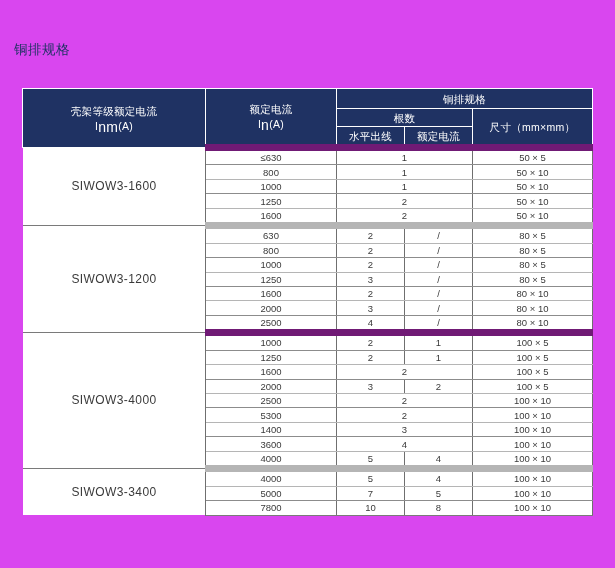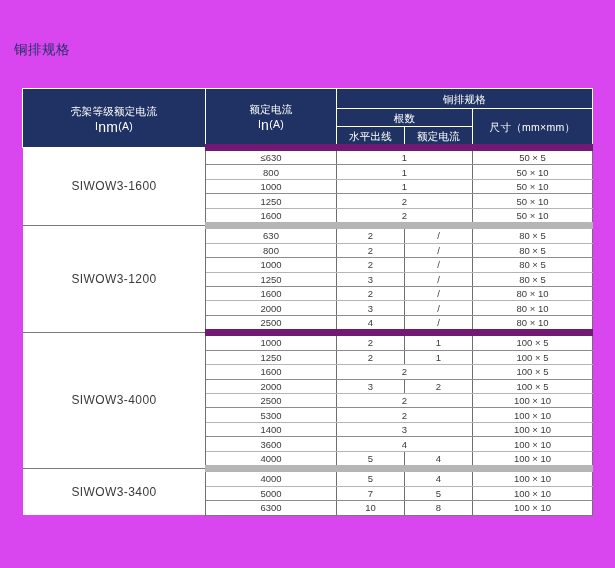--- a/index.html
+++ b/index.html
@@ -292,21 +292,21 @@
             <td>4</td>
             <td>100 × 10</td>
           </tr>
           <tr>
             <td>5000</td>
             <td>7</td>
             <td>5</td>
             <td>100 × 10</td>
           </tr>
           <tr class="alt last-row">
-            <td>6300</td>
+            <td>7800</td>
             <td>10</td>
             <td>8</td>
             <td>100 × 10</td>
           </tr>
         </tbody>
     </table>
   </div>
 
 </div>
 

